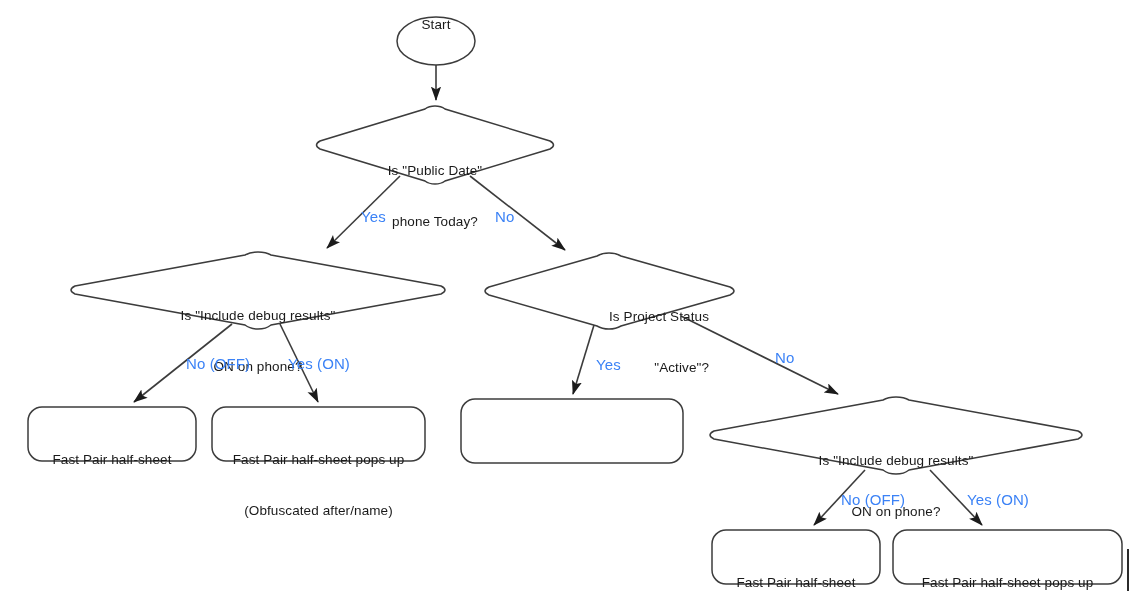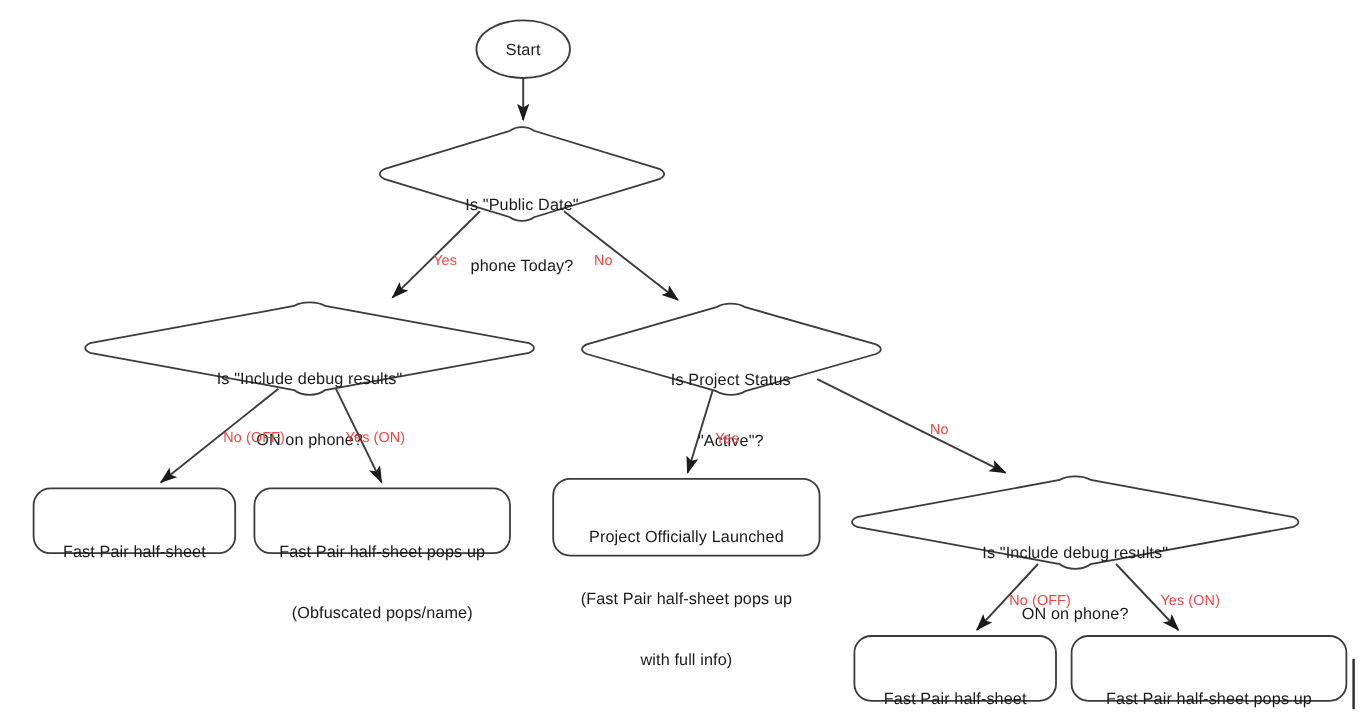--- a/index.html
+++ b/index.html
@@ -31,22 +31,22 @@
     text-align: center;
     color: #1a1a1a;
     font-size: 13.5px;
     line-height: 17px;
     white-space: pre;
     pointer-events: none;
     letter-spacing: 0.1px;
   }
   .edge-label {
     position: absolute;
-    color: #ef4444;
-    font-size: 12px;
+    color: #3b82f6;
+    font-size: 15px;
     line-height: 16px;
     white-space: pre;
     letter-spacing: 0.1px;
   }
   .right-artifact {
     position: absolute;
     left: 1127px;
     top: 549px;
     width: 2px;
     height: 42px;
@@ -137,51 +137,46 @@
 
     <line x1="594" y1="325" x2="573" y2="394" stroke="#3c3c3c" stroke-width="1.6" marker-end="url(#arrowhead)"></line>
 
     <line x1="681" y1="316" x2="838" y2="394" stroke="#3c3c3c" stroke-width="1.6" marker-end="url(#arrowhead)"></line>
 
     <line x1="865" y1="470" x2="814" y2="525" stroke="#3c3c3c" stroke-width="1.6" marker-end="url(#arrowhead)"></line>
 
     <line x1="930" y1="470" x2="982" y2="525" stroke="#3c3c3c" stroke-width="1.6" marker-end="url(#arrowhead)"></line>
   </svg>
 
-  <div class="node-label" style="left:376px; top:33px; width:120px;">Start</div>
+  <div class="node-label" style="left:376px; top:16px; width:120px;">Start</div>
 
   <div class="node-label" style="left:325px; top:128px; width:220px;">
     <div>Is "Public Date"</div>
     <div>phone Today?</div>
   </div>
 
   <div class="node-label" style="left:108px; top:273px; width:300px;">
     <div>Is "Include debug results"</div>
     <div>ON on phone?</div>
   </div>
 
-  <div class="node-label" style="left:509px; top:274px; width:200px;">
+  <div class="node-label" style="left:509px; top:274px; width:200px;text-align:right;">
     <div>Is Project Status</div>
     <div>"Active"?</div>
   </div>
 
   <div class="node-label" style="left:28px; top:417px; width:168px;">
     <div>Fast Pair half-sheet</div>
   </div>
 
   <div class="node-label" style="left:212px; top:417px; width:213px;">
     <div>Fast Pair half-sheet pops up</div>
-    <div>(Obfuscated pops/name)</div>
-  </div>
-
-  <div class="node-label" style="left:461px; top:405px; width:222px;">
-    <div>Project Officially Launched</div>
-    <div>(Fast Pair half-sheet pops up</div>
-    <div>with full info)</div>
-  </div>
+    <div>(Obfuscated after/name)</div>
+  </div>
+
 
   <div class="node-label" style="left:746px; top:418px; width:300px;">
     <div>Is "Include debug results"</div>
     <div>ON on phone?</div>
   </div>
 
   <div class="node-label" style="left:712px; top:540px; width:168px;">
     <div>Fast Pair half-sheet</div>
     
   </div>

